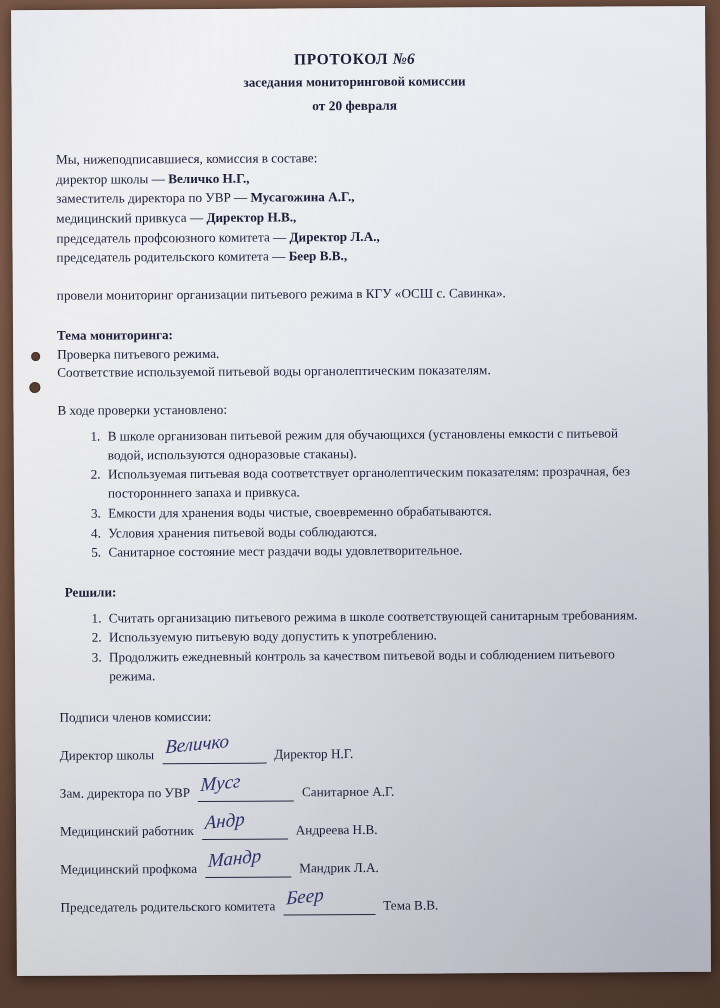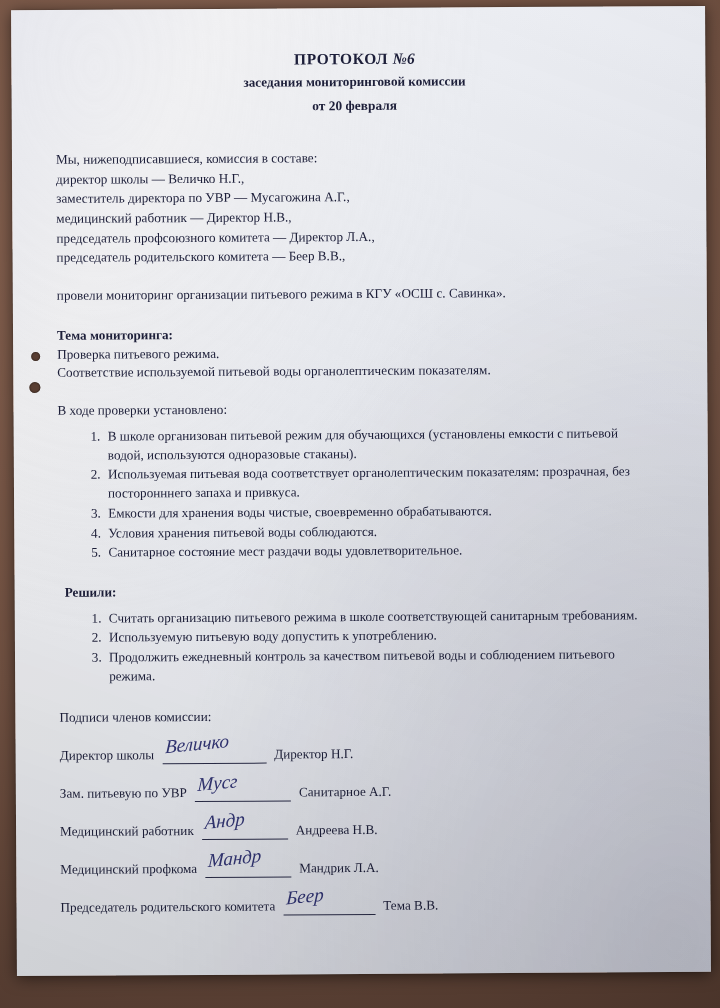--- a/index.html
+++ b/index.html
@@ -89,21 +89,21 @@
     margin-top: 3px;
   }
   .subtitle2 {
     font-weight: bold;
     font-size: 13.4px;
     margin-top: 4px;
   }
   .intro { margin-top: 34px; }
   .intro .line { white-space: nowrap; }
   .intro .line + .line { margin-top: 1px; }
-  b { font-weight: normal; }
+  b { font-weight: bold; }
 
   .para { margin-top: 19px; }
   .section-head { font-weight: bold; margin-top: 21px; }
   .section-head.indent { padding-left: 6px; }
 
   ol.list {
     margin: 7px 0 0 0;
     padding-left: 46px;
   }
   ol.list li {
@@ -166,21 +166,21 @@
 
     <div class="intro">
       <div class="line">Мы, нижеподписавшиеся, комиссия в составе:</div>
       <div class="line">
         <span>директор школы — </span><b>Величко Н.Г.,</b>
       </div>
       <div class="line">
         <span>заместитель директора по УВР — </span><b>Мусагожина А.Г.,</b>
       </div>
       <div class="line">
-        <span>медицинский работник — </span><b>Директор Н.В.,</b>
+        <span>медицинский привкуса — </span><b>Директор Н.В.,</b>
       </div>
       <div class="line">
         <span>председатель профсоюзного комитета — </span><b>Директор Л.А.,</b>
       </div>
       <div class="line">
         <span>председатель родительского комитета — </span><b>Беер В.В.,</b>
       </div>
     </div>
 
     <div class="para">провели мониторинг организации питьевого режима в КГУ «ОСШ с. Савинка».</div>
@@ -209,21 +209,21 @@
 
     <div class="sig-row">
       <span class="sig-label">Директор школы</span>
       <span class="sig-line w1">
         <span class="scribble">Величко</span>
       </span>
       <span class="sig-name">Директор Н.Г.</span>
     </div>
 
     <div class="sig-row">
-      <span class="sig-label">Зам. питьевую по УВР</span>
+      <span class="sig-label">Зам. директора по УВР</span>
       <span class="sig-line w2">
         <span class="scribble">Мусг</span>
       </span>
       <span class="sig-name">Санитарное А.Г.</span>
     </div>
 
     <div class="sig-row">
       <span class="sig-label">Медицинский работник</span>
       <span class="sig-line w3">
         <span class="scribble">Андр</span>

